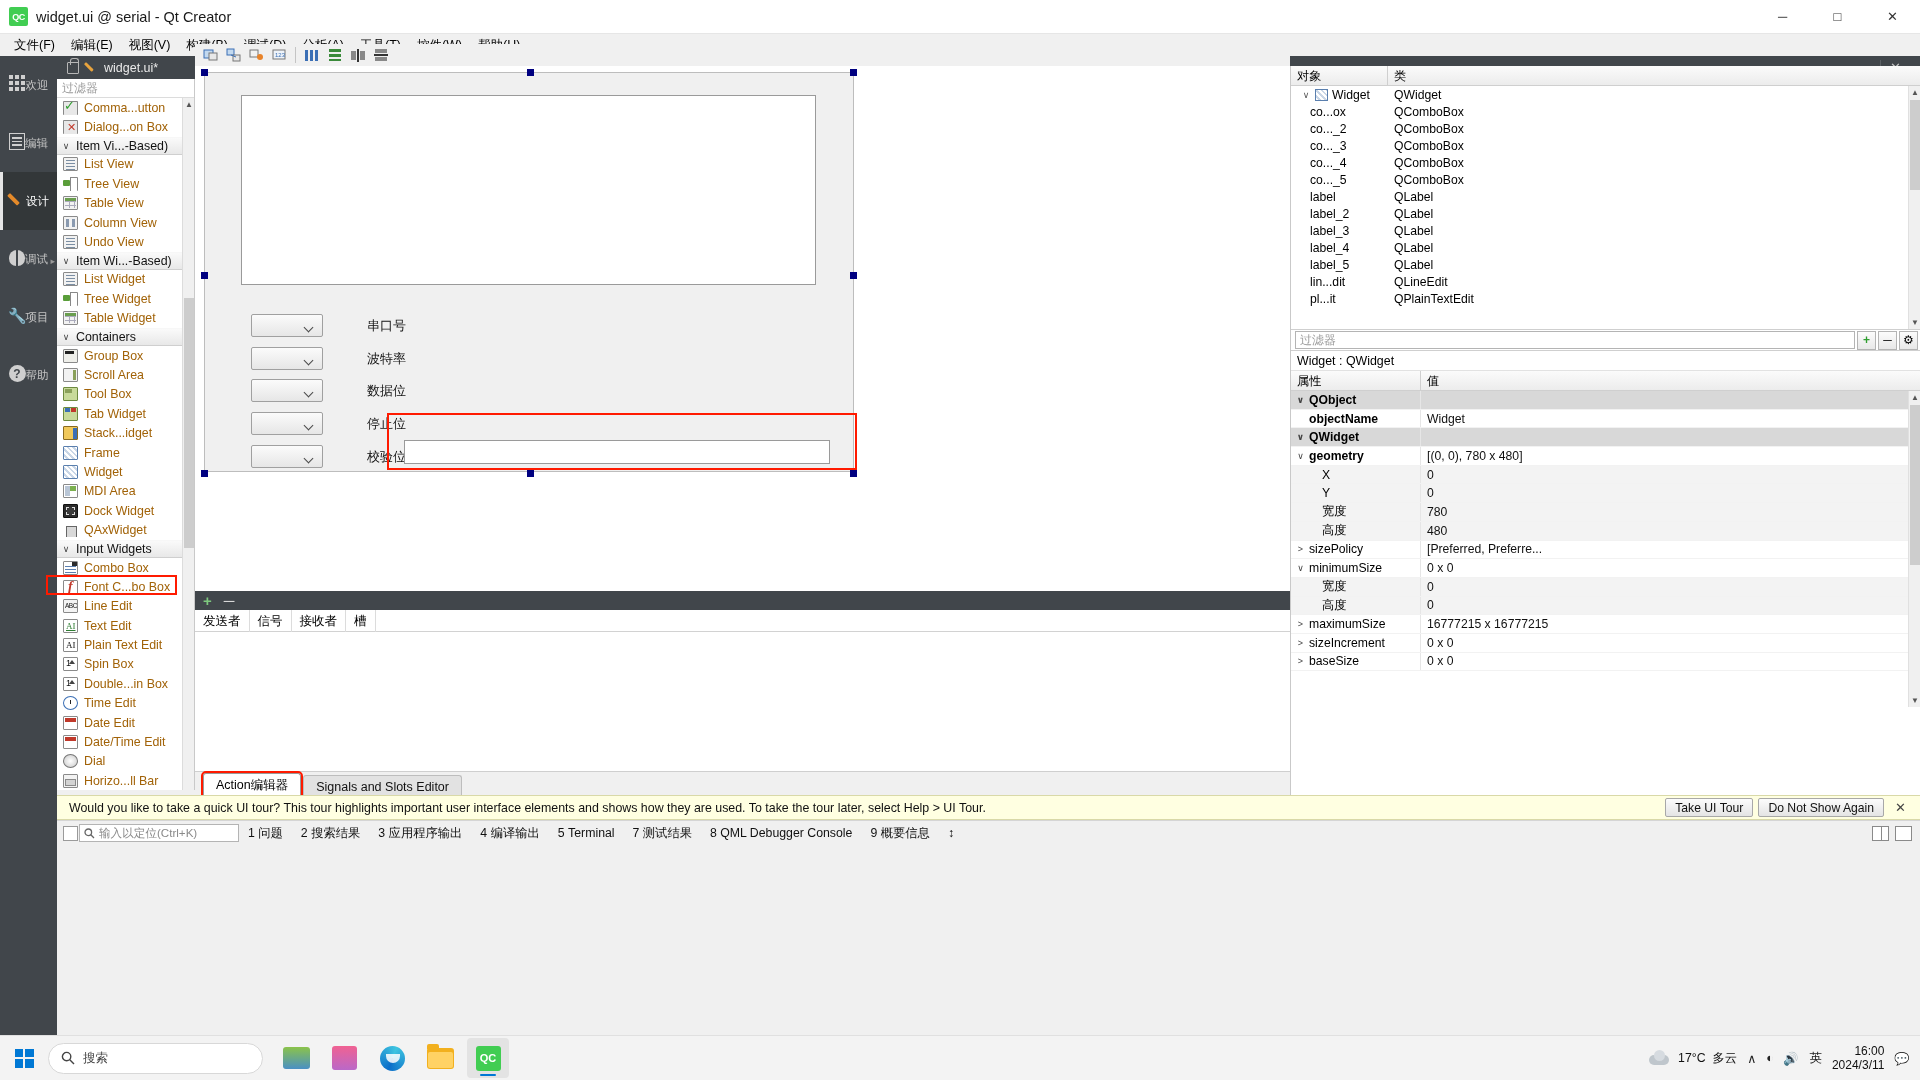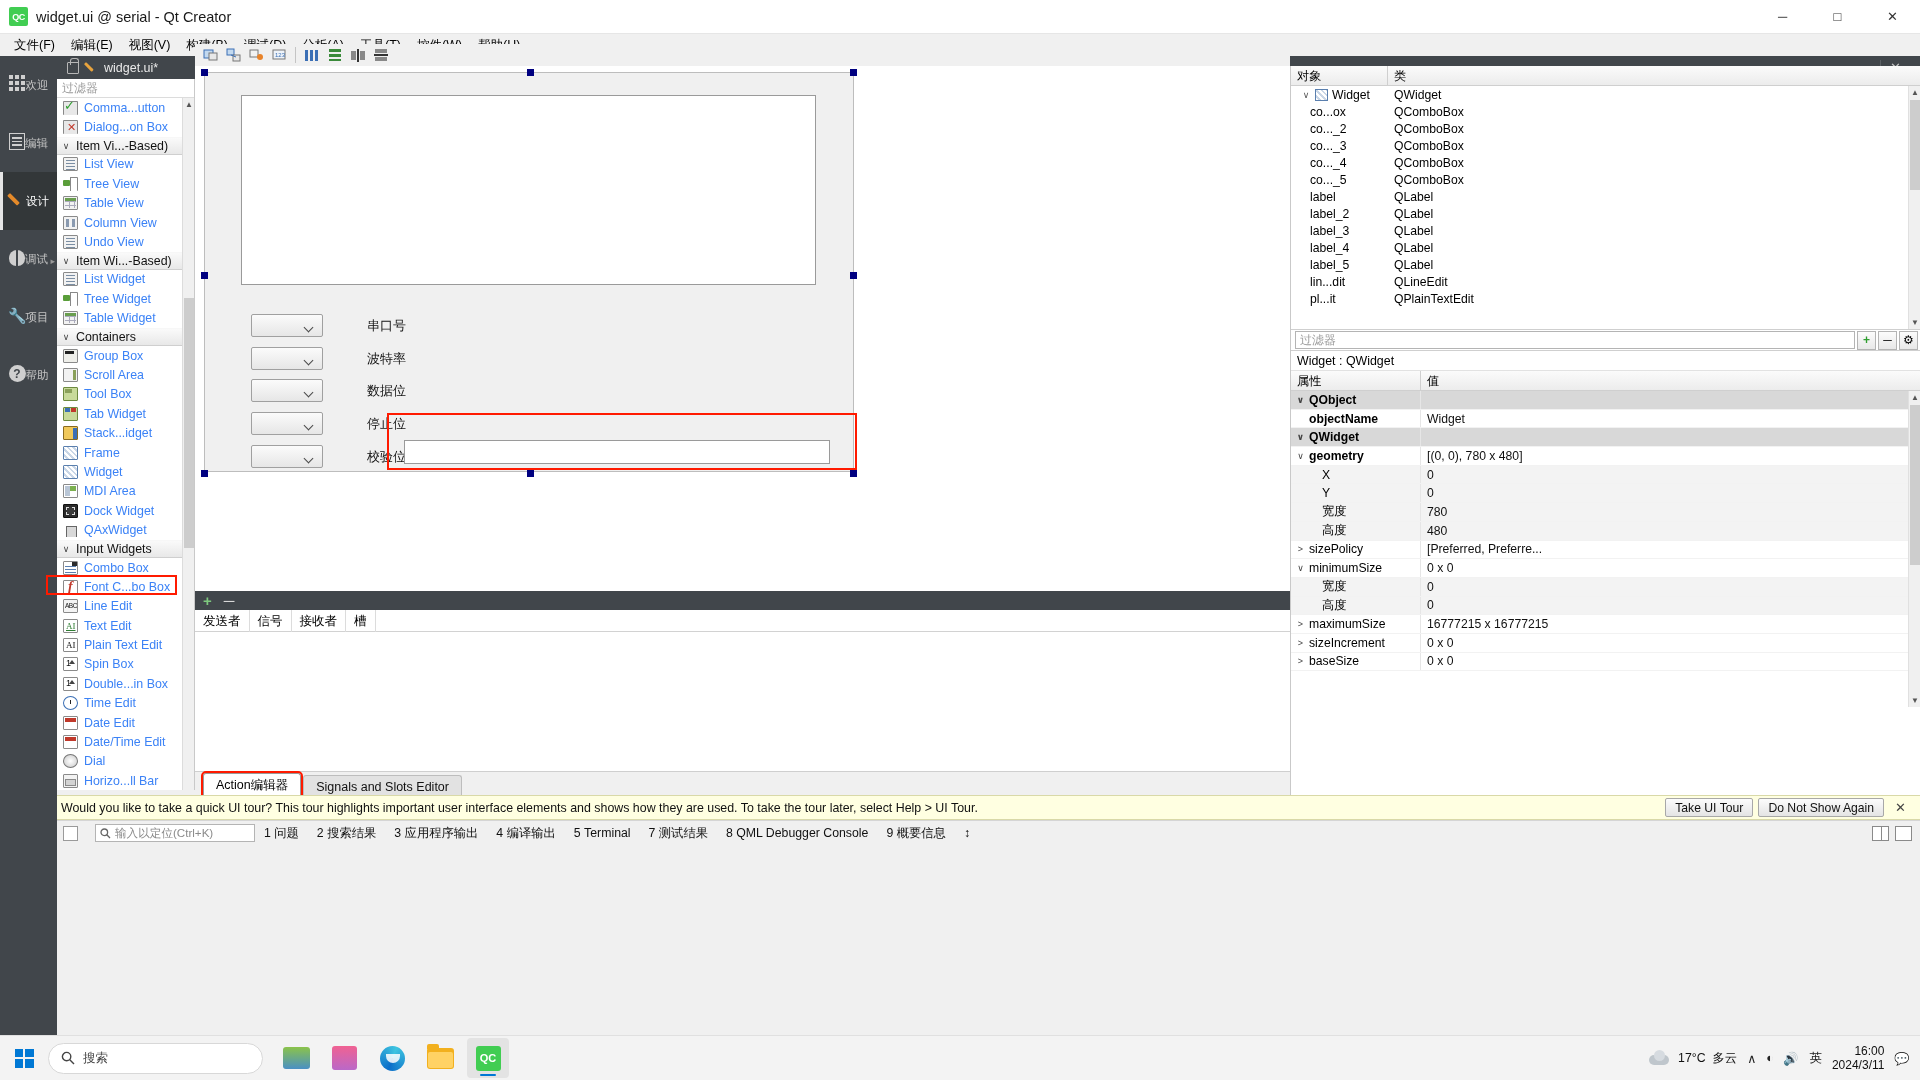--- a/index.html
+++ b/index.html
@@ -117,21 +117,21 @@
     background:#ffffff;border-right:1px solid #c9c9c9;
     display:flex;flex-direction:column;overflow:hidden;
   }
   .wb-filter{
     height:19px;border-bottom:1px solid #dcdcdc;padding:1px 5px;
     color:#9a9a9a;font-size:12px;display:flex;align-items:center;background:#fff;
   }
   .wb-list{ flex:1;overflow:hidden;position:relative; }
   .wb-row{
     height:19.4px;display:flex;align-items:center;padding-left:6px;gap:6px;
-    font-size:12.4px;color:#3b82f6;white-space:nowrap;text-align:right;
+    font-size:12.4px;color:#a16207;white-space:nowrap;text-align:right;
   }
   .wb-cat{
     height:18px;display:flex;align-items:center;gap:5px;padding-left:4px;
     background:linear-gradient(#fafafa,#e8e8e8);
     border-top:1px solid #f7f7f7;border-bottom:1px solid #cfcfcf;
     font-size:12.4px;font-weight:normal;color:#111;
   }
   .wb-cat .chev{ font-size:9px;color:#444;width:10px;text-align:center; }
   .wb-ico{
     width:15px;height:14px;flex:0 0 15px;border:1px solid #8a8a8a;
@@ -348,36 +348,36 @@
   .pr-chev{ width:11px;text-align:center;font-size:9px;color:#444; }
   .pr-chk{ width:12px;height:12px;border:1px solid #767676;background:#fff;position:relative;
     display:inline-block; }
   .pr-chk:after{ content:"\2713";position:absolute;left:0px;top:-4px;font-size:12px;color:#1565c0; }
   .pr-bold{ font-weight:bold; }
 
   
   .tourbar{
     position:absolute;left:57px;top:795px;width:1863px;height:25px;
     background:#ffffe1;border-top:1px solid #d9d9a8;border-bottom:1px solid #d9d9a8;
-    display:flex;align-items:center;padding-left:4px;font-size:12.4px;color:#111;
+    display:flex;align-items:center;padding-left:12px;font-size:12.4px;color:#111;
   }
   .tour-btns{ margin-left:auto;display:flex;gap:5px;padding-right:8px; }
   .tour-btn{
     height:19px;padding:0 9px;display:flex;align-items:center;font-size:12.2px;
     background:linear-gradient(#fcfcfc,#e4e4e4);border:1px solid #a8a8a8;border-radius:2px;color:#111;
   }
   .tour-x{ padding:0 6px;color:#444;font-size:13px;display:flex;align-items:center; }
 
   
   .outbar{
     position:absolute;left:57px;top:820px;width:1863px;height:25px;
     background:#f0f0f0;display:flex;align-items:center;font-size:12.3px;gap:0;
     border-top:1px solid #d5d5d5;
   }
-  .ob-left{ display:flex;align-items:center;gap:17px;padding-left:6px; }
+  .ob-left{ display:flex;align-items:center;gap:1px;padding-left:6px; }
   .ob-sq{ width:15px;height:15px;border:1px solid #9a9a9a;background:#fff; }
   .ob-search{
     width:160px;height:18px;border:1px solid #b4b4b4;background:#fff;
     display:flex;align-items:center;gap:4px;padding-left:4px;color:#8a8a8a;font-size:11.6px;
   }
   .ob-tab{ padding:0 9px;height:25px;display:flex;align-items:center;color:#111;white-space:nowrap; }
   .ob-right{ margin-left:auto;display:flex;align-items:center;gap:6px;padding-right:8px; }
   .ob-ico{ width:17px;height:15px;border:1px solid #8a8a8a;background:#fff;position:relative; }
   .ob-ico.split:after{content:"";position:absolute;left:50%;top:0;bottom:0;width:1px;background:#8a8a8a;}
 

